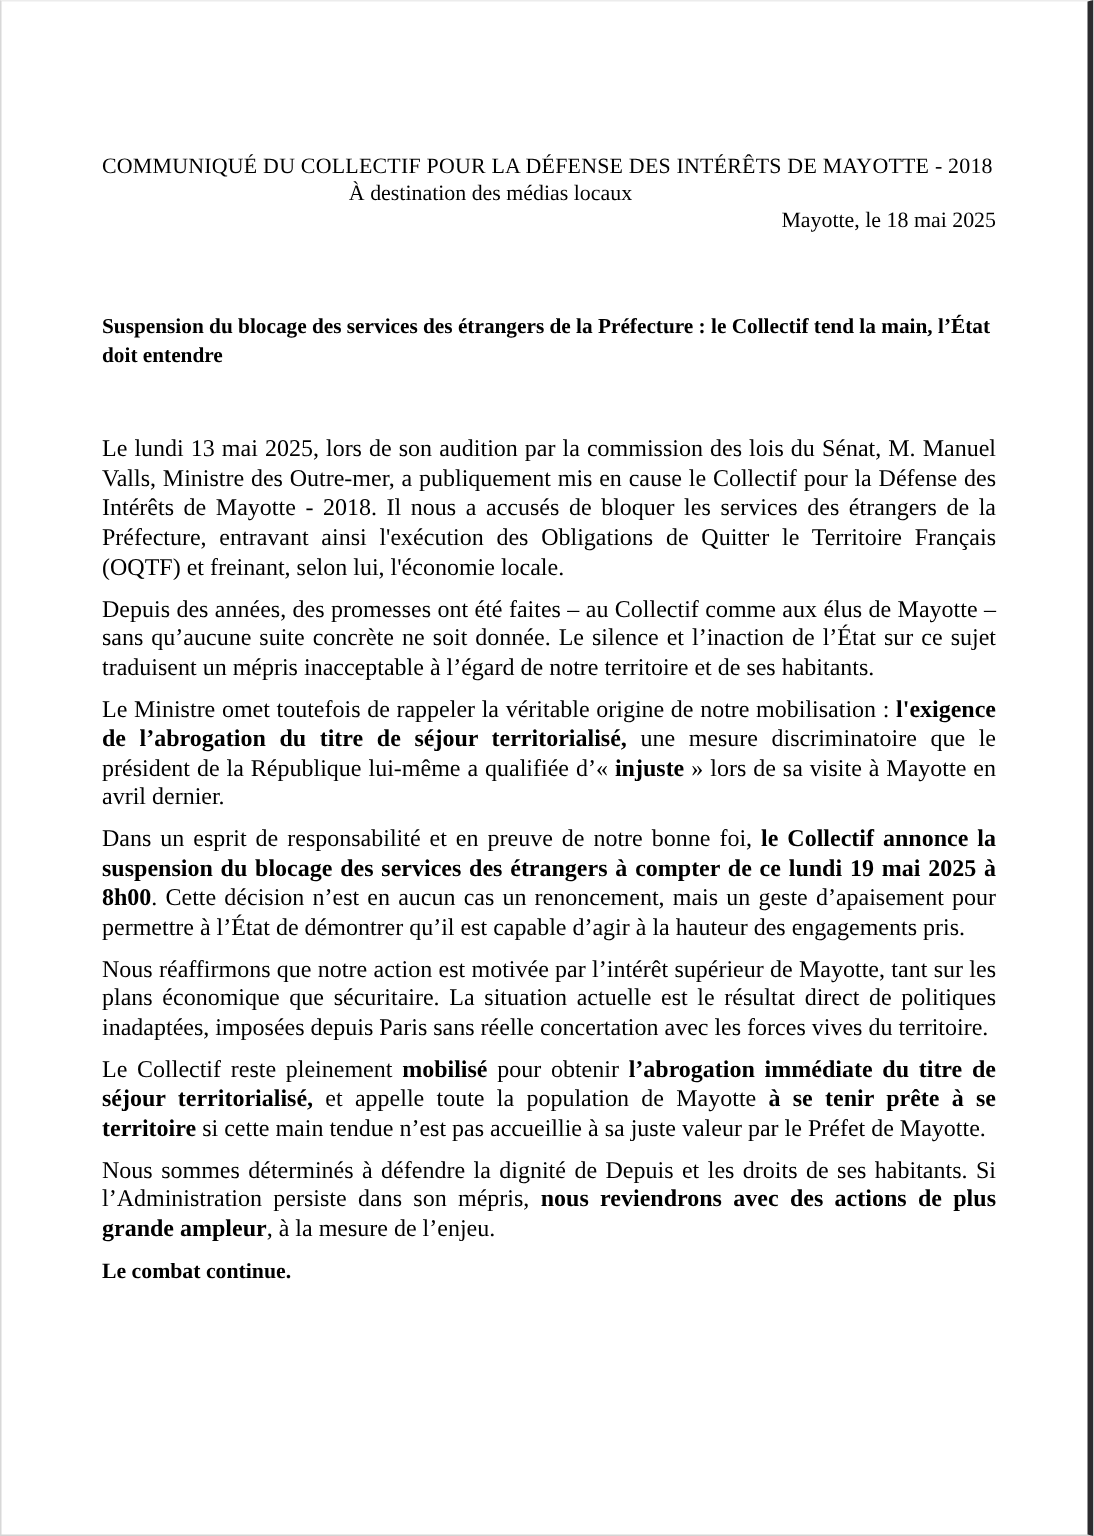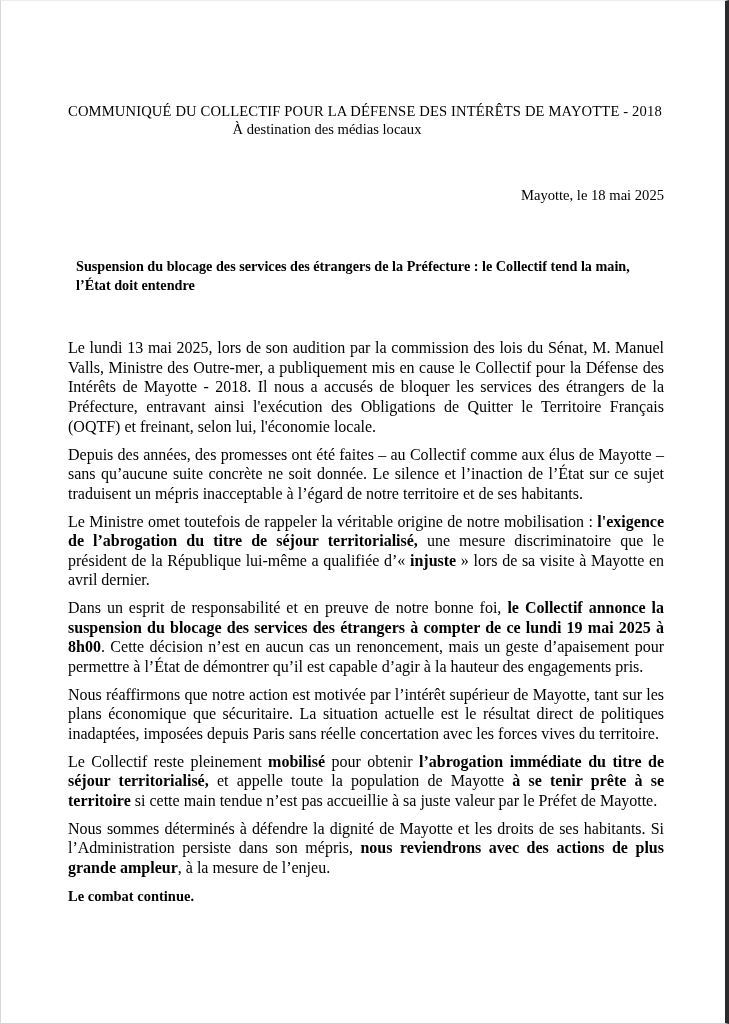--- a/index.html
+++ b/index.html
@@ -45,30 +45,28 @@
   .recipient-line {
     font-size: 14.6px;
     line-height: 1.25;
     text-align: center;
     padding-right: 78px;
   }
 
   .date-line {
     font-size: 14.6px;
     line-height: 1.25;
-    margin-top: 48px;
     text-align: right;
   }
 
   .doc-title {
     font-size: 14.2px;
     font-weight: bold;
     line-height: 1.33;
     margin-top: 52px;
-    margin-left: 8px;
   }
 
   .body-block {
     margin-top: 44px;
   }
 
   p.para {
     font-size: 16px;
     line-height: 1.22;
     text-align: justify;
@@ -111,20 +109,20 @@
 
     <div class="doc-title">Suspension du blocage des services des étrangers de la Préfecture : le Collectif tend la main, l’État doit entendre</div>
 
     <div class="body-block">
         <p class="para"><span>Le lundi 13 mai 2025, lors de son audition par la commission des lois du Sénat, M. Manuel Valls, Ministre des Outre-mer, a publiquement mis en cause le Collectif pour la Défense des Intérêts de Mayotte - 2018. Il nous a accusés de bloquer les services des étrangers de la Préfecture, entravant ainsi l'exécution des Obligations de Quitter le Territoire Français (OQTF) et freinant, selon lui, l'économie locale.</span></p>
         <p class="para"><span>Depuis des années, des promesses ont été faites – au Collectif comme aux élus de Mayotte – sans qu’aucune suite concrète ne soit donnée. Le silence et l’inaction de l’État sur ce sujet traduisent un mépris inacceptable à l’égard de notre territoire et de ses habitants.</span></p>
         <p class="para"><span>Le Ministre omet toutefois de rappeler la véritable origine de notre mobilisation : </span><b>l'exigence de l’abrogation du titre de séjour territorialisé,</b><span> une mesure discriminatoire que le président de la République lui-même a qualifiée d’« </span><b>injuste</b><span> » lors de sa visite à Mayotte en avril dernier.</span></p>
         <p class="para"><span>Dans un esprit de responsabilité et en preuve de notre bonne foi, </span><b>le Collectif annonce la suspension du blocage des services des étrangers à compter de ce lundi 19 mai 2025 à 8h00</b><span>. Cette décision n’est en aucun cas un renoncement, mais un geste d’apaisement pour permettre à l’État de démontrer qu’il est capable d’agir à la hauteur des engagements pris.</span></p>
         <p class="para"><span>Nous réaffirmons que notre action est motivée par l’intérêt supérieur de Mayotte, tant sur les plans économique que sécuritaire. La situation actuelle est le résultat direct de politiques inadaptées, imposées depuis Paris sans réelle concertation avec les forces vives du territoire.</span></p>
         <p class="para"><span>Le Collectif reste pleinement </span><b>mobilisé</b><span> pour obtenir </span><b>l’abrogation immédiate du titre de séjour territorialisé,</b><span> et appelle toute la population de Mayotte </span><b>à se tenir prête à se territoire</b><span> si cette main tendue n’est pas accueillie à sa juste valeur par le Préfet de Mayotte.</span></p>
-        <p class="para"><span>Nous sommes déterminés à défendre la dignité de Mayotte et les droits de ses habitants. Si l’Administration persiste dans son mépris, </span><b>nous reviendrons avec des actions de plus grande ampleur</b><span>, à la mesure de l’enjeu.</span></p>
+        <p class="para"><span>Nous sommes déterminés à défendre la dignité de Depuis et les droits de ses habitants. Si l’Administration persiste dans son mépris, </span><b>nous reviendrons avec des actions de plus grande ampleur</b><span>, à la mesure de l’enjeu.</span></p>
       </div>
 
     <div class="closing-line">Le combat continue.</div>
 
 
   </div>
 </div>
 
 </body></html>

